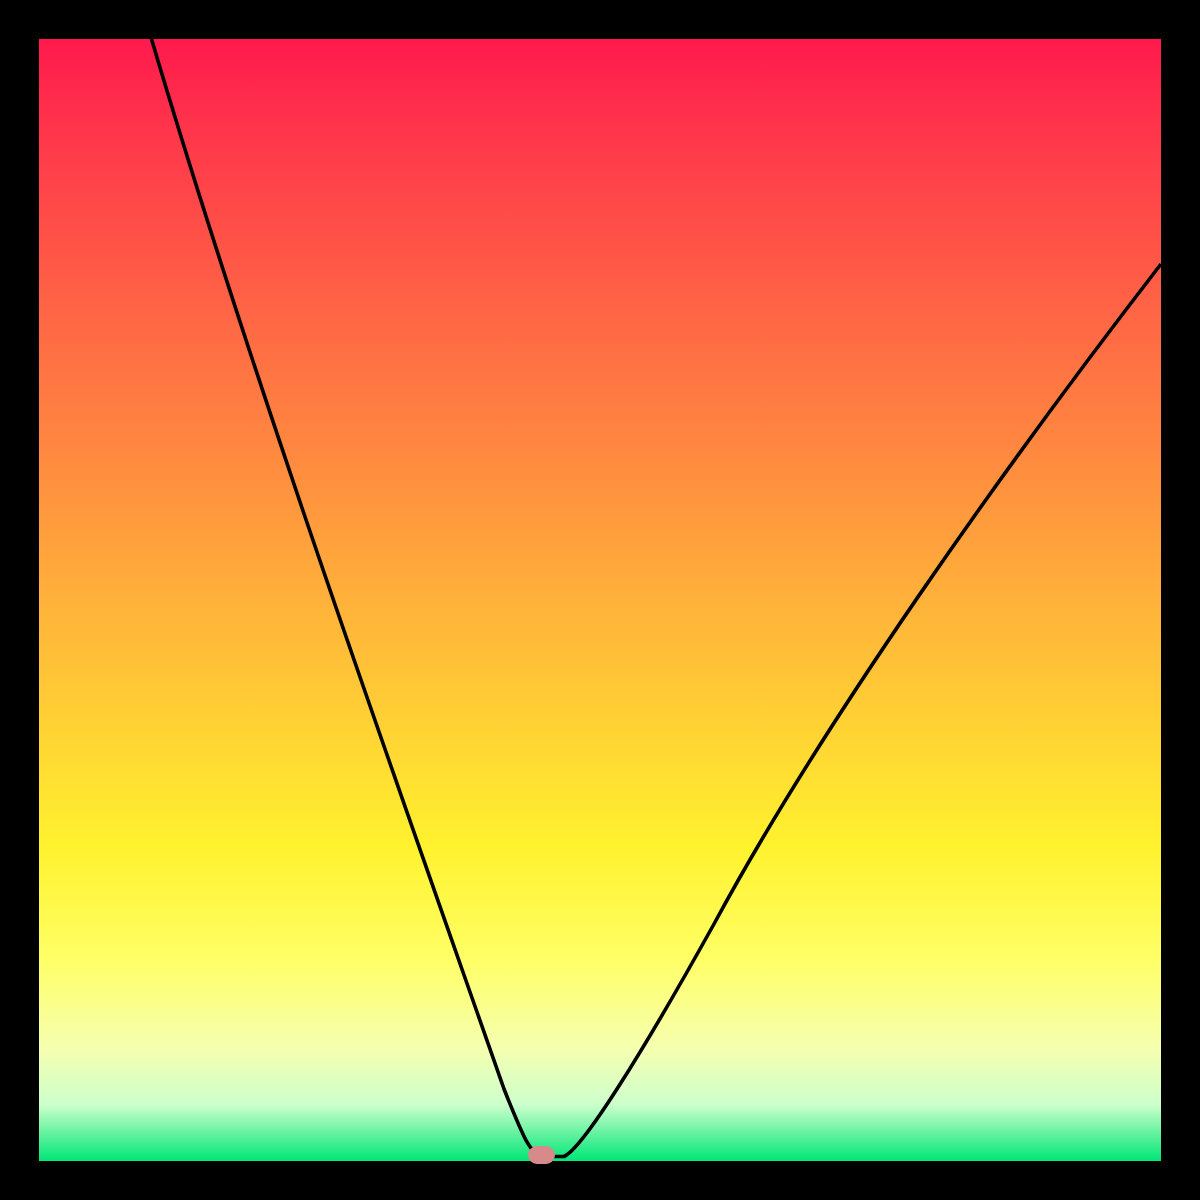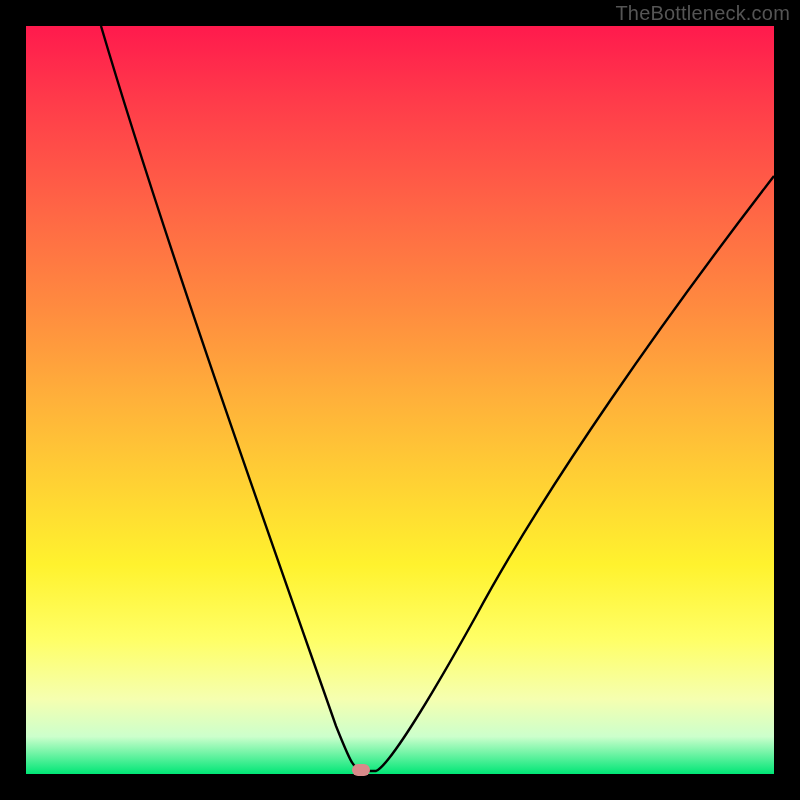--- a/index.html
+++ b/index.html
@@ -83,15 +83,14 @@
     <path d="M 75 0
          C 140 220, 240 500, 310 700
          C 324 735, 328 745, 338 745
          L 350 745
          C 362 740, 400 680, 450 590
          C 520 460, 640 290, 748 150"></path>
   </svg>
 
   <div class="marker" style="left: calc(26px + 748px * 0.448); top: calc(26px + 748px * 0.995);"></div>
 
-  <div class="watermark">TheBottleneck.com</div>
 
 </div>
 
 </body></html>

